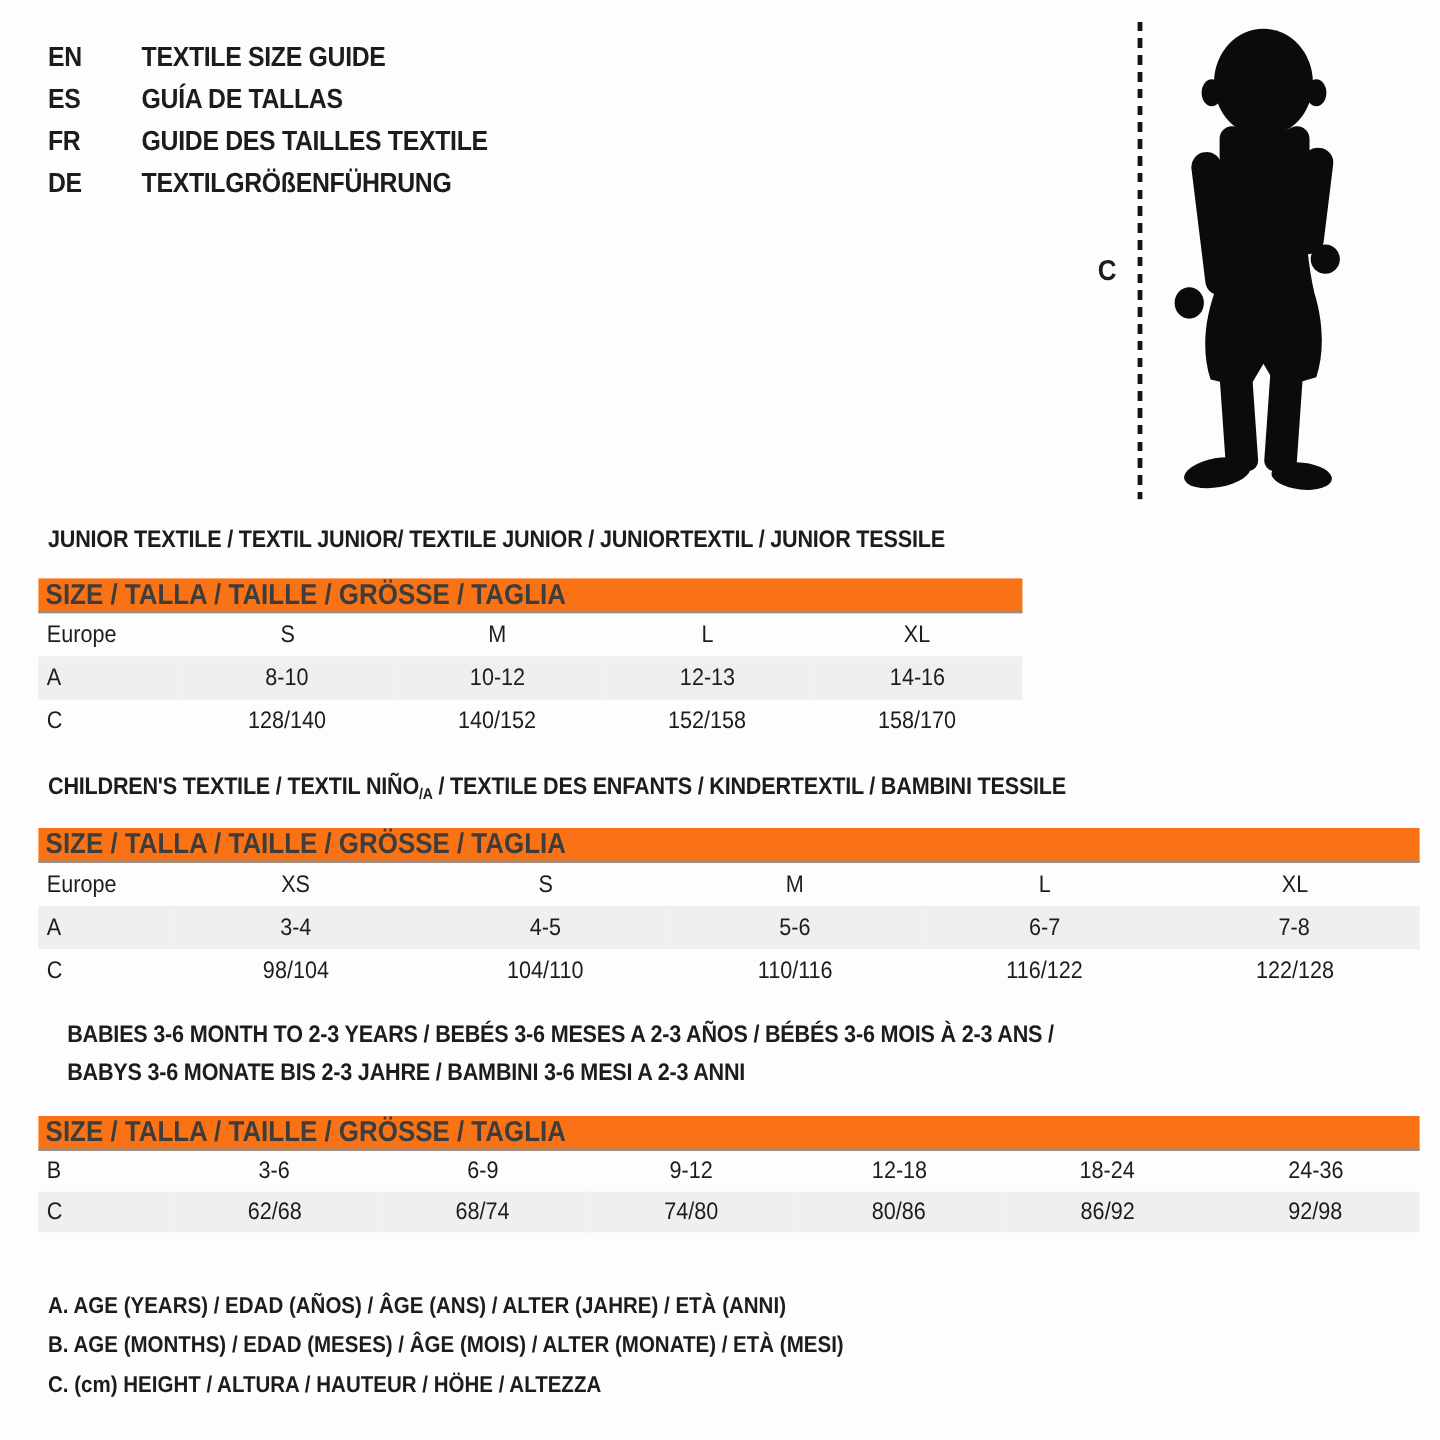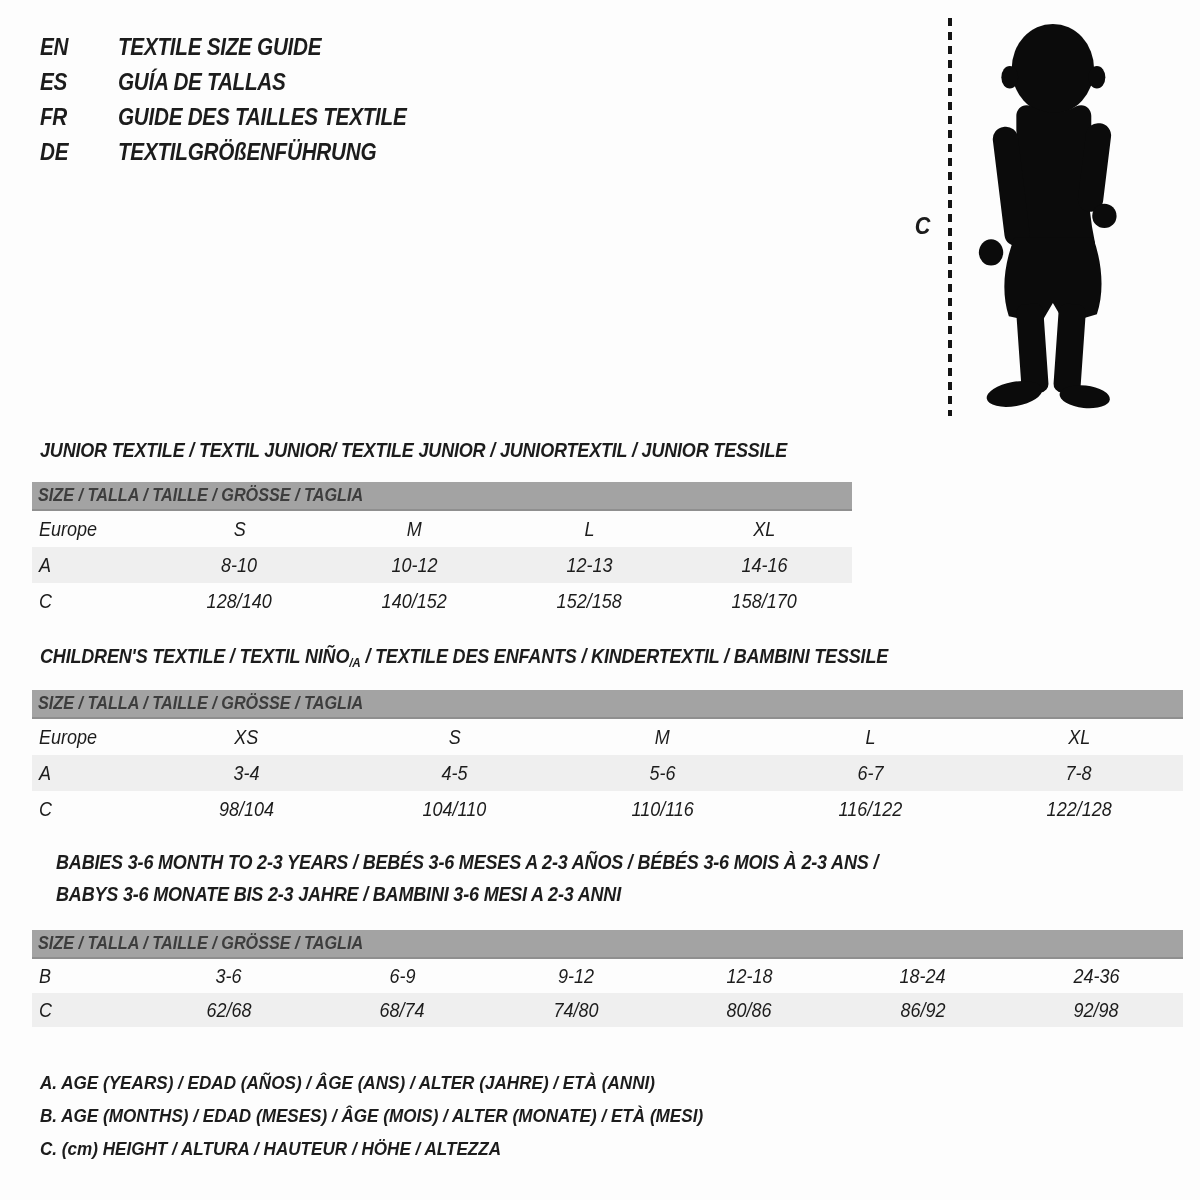--- a/index.html
+++ b/index.html
@@ -1,17 +1,17 @@
 <!DOCTYPE html>
 <html><head>
 <meta charset="utf-8">
 <style>
   html,body{margin:0;padding:0;background:#fdfdfd;}
   .page{position:relative;width:1200px;height:1200px;background:#fdfdfd;
-        font-family:"Liberation Sans",sans-serif;color:#1c1c1c;overflow:hidden;font-style:italic;}
+        font-family:"Liberation Sans",sans-serif;color:#1c1c1c;overflow:hidden;}
   
   .t{display:inline-block;transform:scaleX(0.9);transform-origin:center;white-space:nowrap;}
   .tl{transform-origin:left center;}
 
   
   .lang-list{position:absolute;left:40px;top:30px;}
   .lang-row{display:flex;height:35px;align-items:center;font-weight:700;font-size:23px;letter-spacing:-0.3px;}
   .lang-code{width:78px;flex:0 0 78px;}
 
   
@@ -20,31 +20,31 @@
   .fig-c{position:absolute;left:914px;top:212px;font-weight:700;font-size:24px;}
   .baby{position:absolute;left:962px;top:12px;width:178px;height:406px;}
   .baby *{fill:#0b0b0b;}
 
   
   .sec-title{position:absolute;left:40px;font-weight:700;font-size:20px;line-height:32px;letter-spacing:-0.2px;}
   .sub{font-size:13px;vertical-align:-4px;}
 
   
   .twrap{position:absolute;left:32px;}
-  .size-bar{box-sizing:border-box;height:29px;background:#a3a3a3;border-bottom:2px solid #8f8f8f;
-            padding-left:6px;display:flex;align-items:center;font-weight:700;font-size:18px;color:#3d3d3d;}
+  .size-bar{box-sizing:border-box;height:29px;background:#f97316;border-bottom:2px solid #8f8f8f;
+            padding-left:6px;display:flex;align-items:center;font-weight:700;font-size:24px;color:#3d3d3d;}
   table{width:100%;border-collapse:collapse;table-layout:fixed;font-size:20px;color:#1c1c1c;}
   td{height:36px;text-align:center;padding:0;vertical-align:middle;}
   td.lbl{text-align:left;padding-left:7px;margin-top:20px;}
   tr.shaded{background:#efefef;}
   .babies td{height:34px;}
 
   
   .legend{position:absolute;left:40px;top:1072px;}
-  .legend-row{height:33px;display:flex;align-items:flex-start;font-weight:700;font-size:19px;}
+  .legend-row{height:33px;display:flex;align-items:center;font-weight:700;font-size:19px;}
 </style>
 </head>
 <body>
 
 <div class="page">
 
   <div class="lang-list">
     <div class="lang-row">
       <span class="lang-code"><span class="t tl">EN</span></span>
       <span class="t tl">TEXTILE SIZE GUIDE</span>

